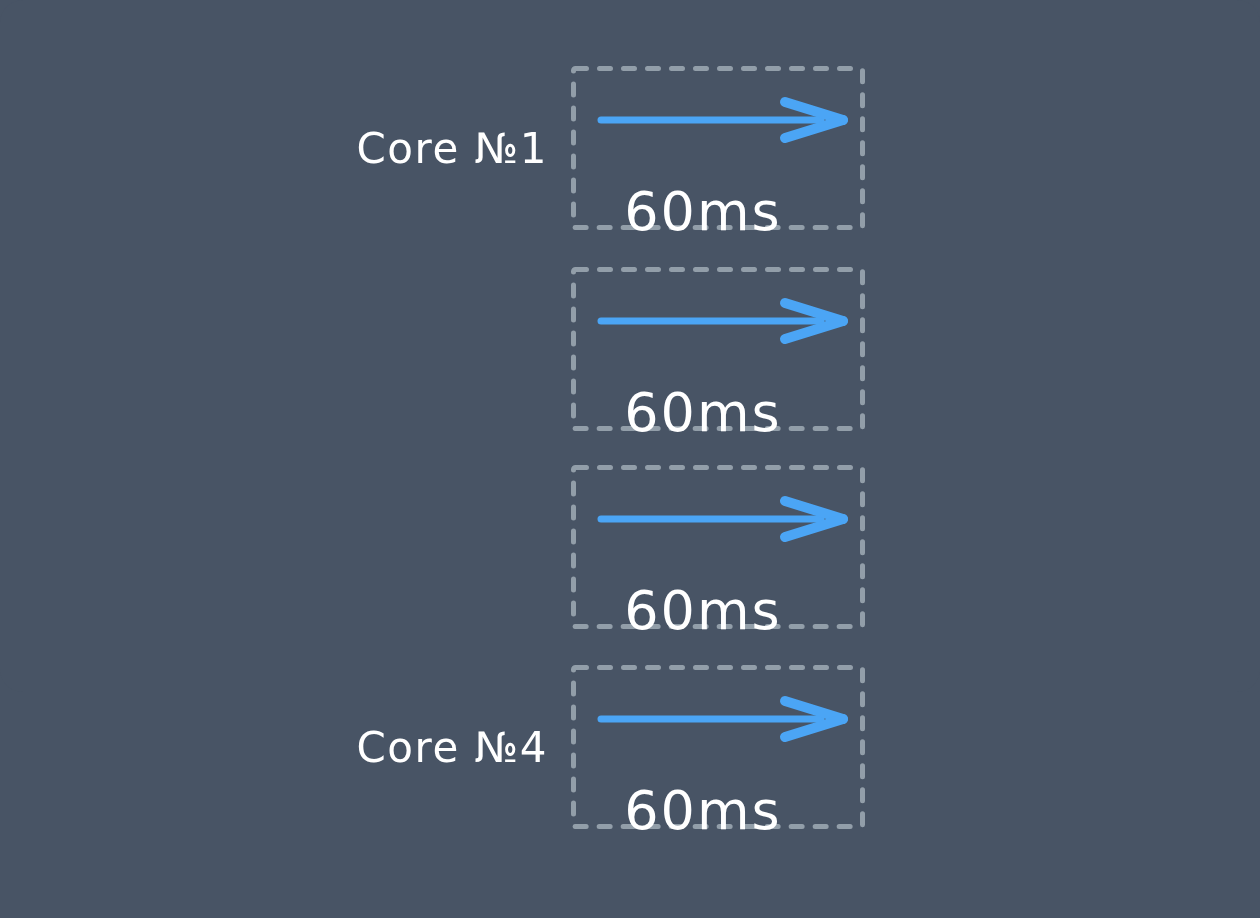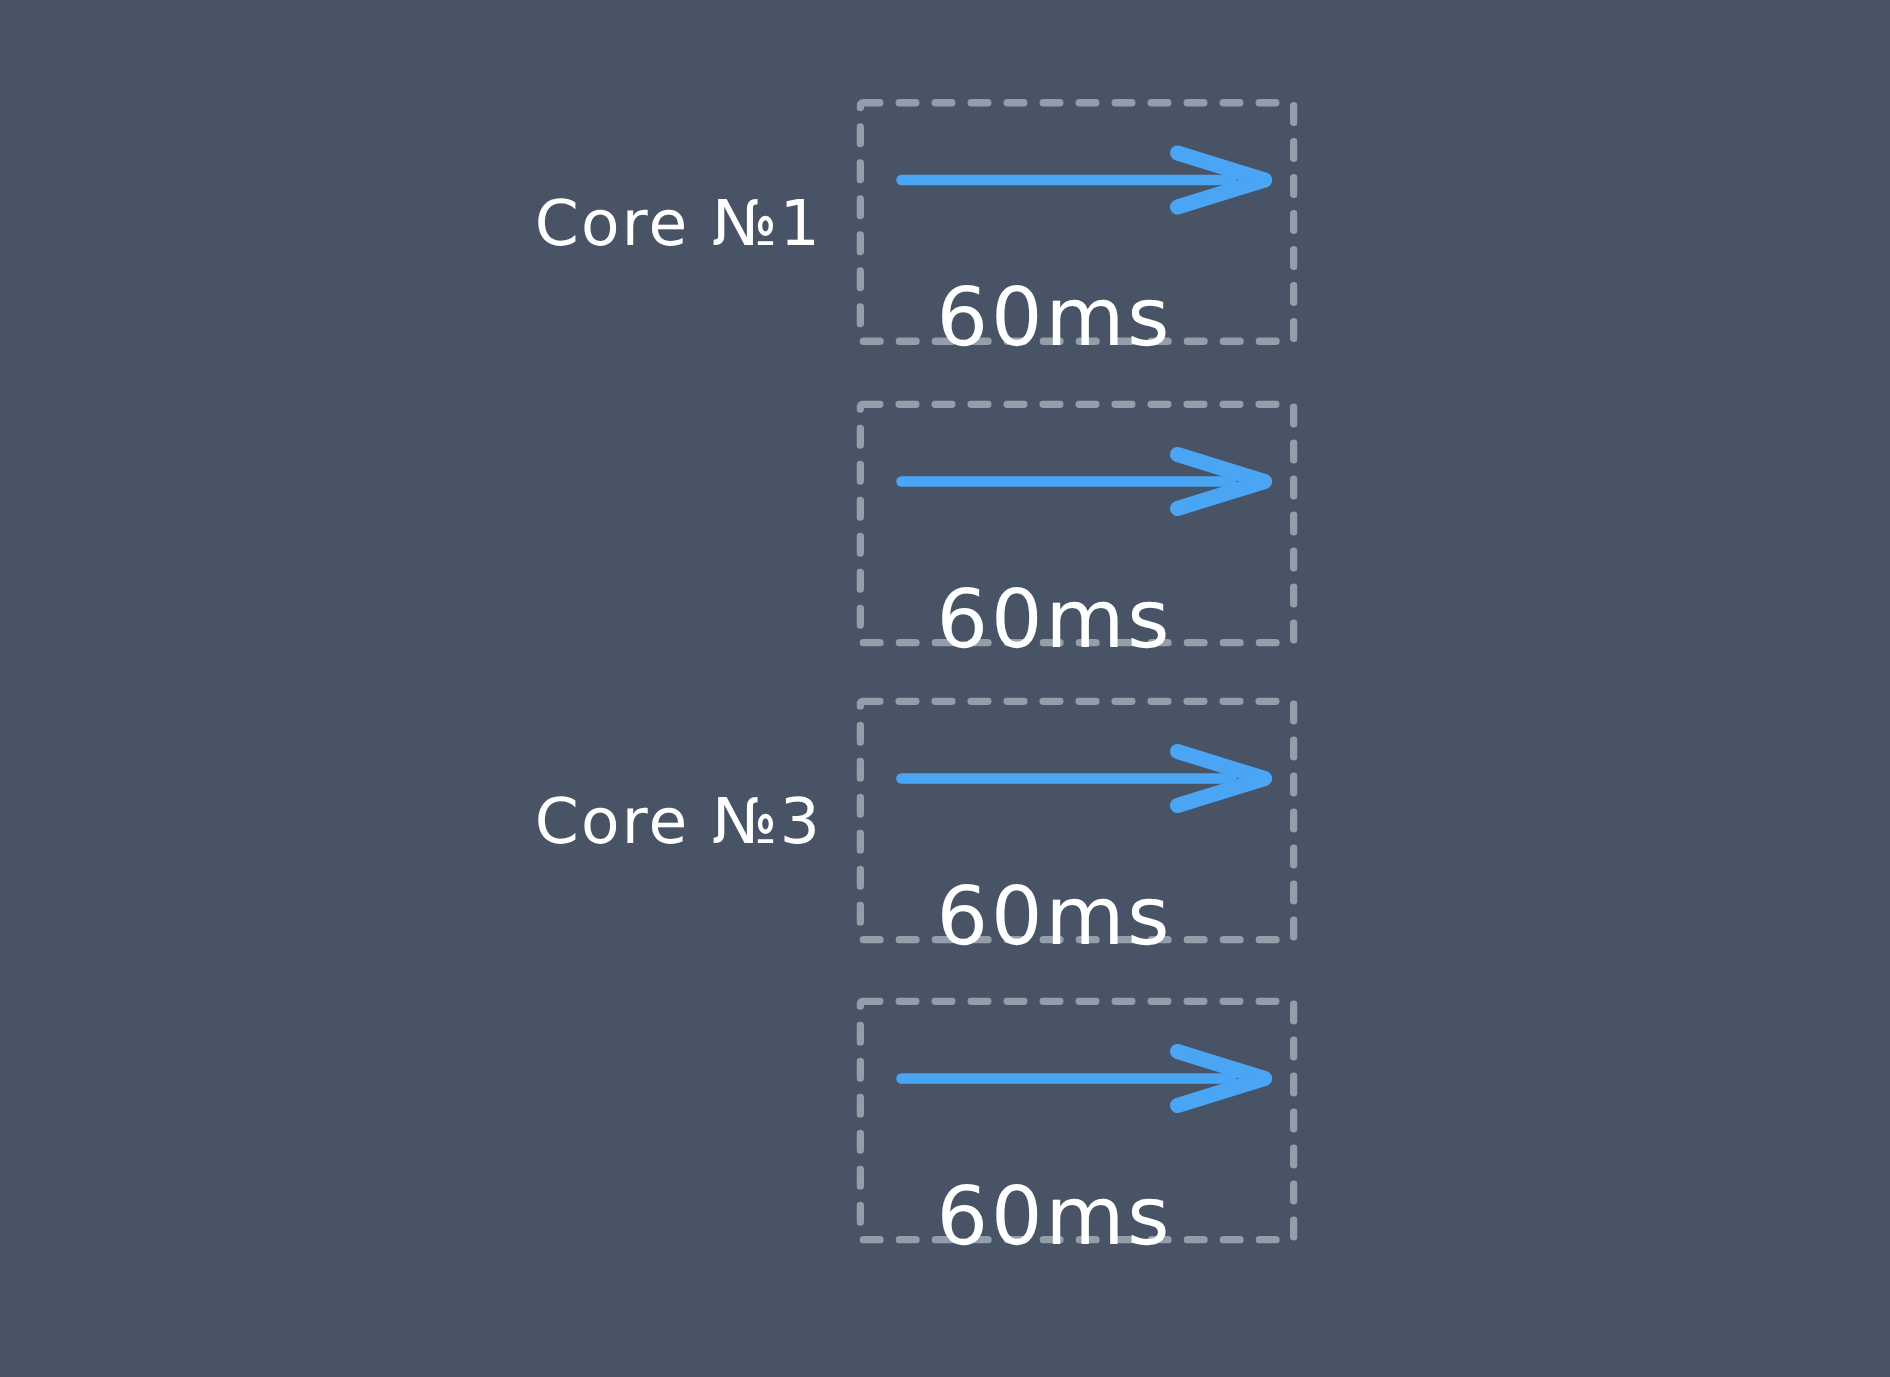--- a/index.html
+++ b/index.html
@@ -120,35 +120,35 @@
       <svg class="arrow-svg" viewBox="0 0 256 88">
         <line class="arrow-shaft" x1="6" y1="44" x2="226" y2="44"></line>
         <line class="arrow-head" x1="190" y1="26" x2="248" y2="44"></line>
         <line class="arrow-head" x1="190" y1="62" x2="248" y2="44"></line>
       </svg>
       <div class="duration-label">60ms</div>
     </div>
   </div>
 
   <div class="core-row" style="top:465px">
-    <div class="core-label">Core №3</div>
     <div class="exec-box">
       <svg class="box-frame" viewBox="0 0 294 164">
         <rect x="2.5" y="2.5" width="289" height="159" rx="2"></rect>
       </svg>
       <svg class="arrow-svg" viewBox="0 0 256 88">
         <line class="arrow-shaft" x1="6" y1="44" x2="226" y2="44"></line>
         <line class="arrow-head" x1="190" y1="26" x2="248" y2="44"></line>
         <line class="arrow-head" x1="190" y1="62" x2="248" y2="44"></line>
       </svg>
       <div class="duration-label">60ms</div>
     </div>
   </div>
 
   <div class="core-row" style="top:665px">
+    <div class="core-label">Core №4</div>
     <div class="exec-box">
       <svg class="box-frame" viewBox="0 0 294 164">
         <rect x="2.5" y="2.5" width="289" height="159" rx="2"></rect>
       </svg>
       <svg class="arrow-svg" viewBox="0 0 256 88">
         <line class="arrow-shaft" x1="6" y1="44" x2="226" y2="44"></line>
         <line class="arrow-head" x1="190" y1="26" x2="248" y2="44"></line>
         <line class="arrow-head" x1="190" y1="62" x2="248" y2="44"></line>
       </svg>
       <div class="duration-label">60ms</div>

